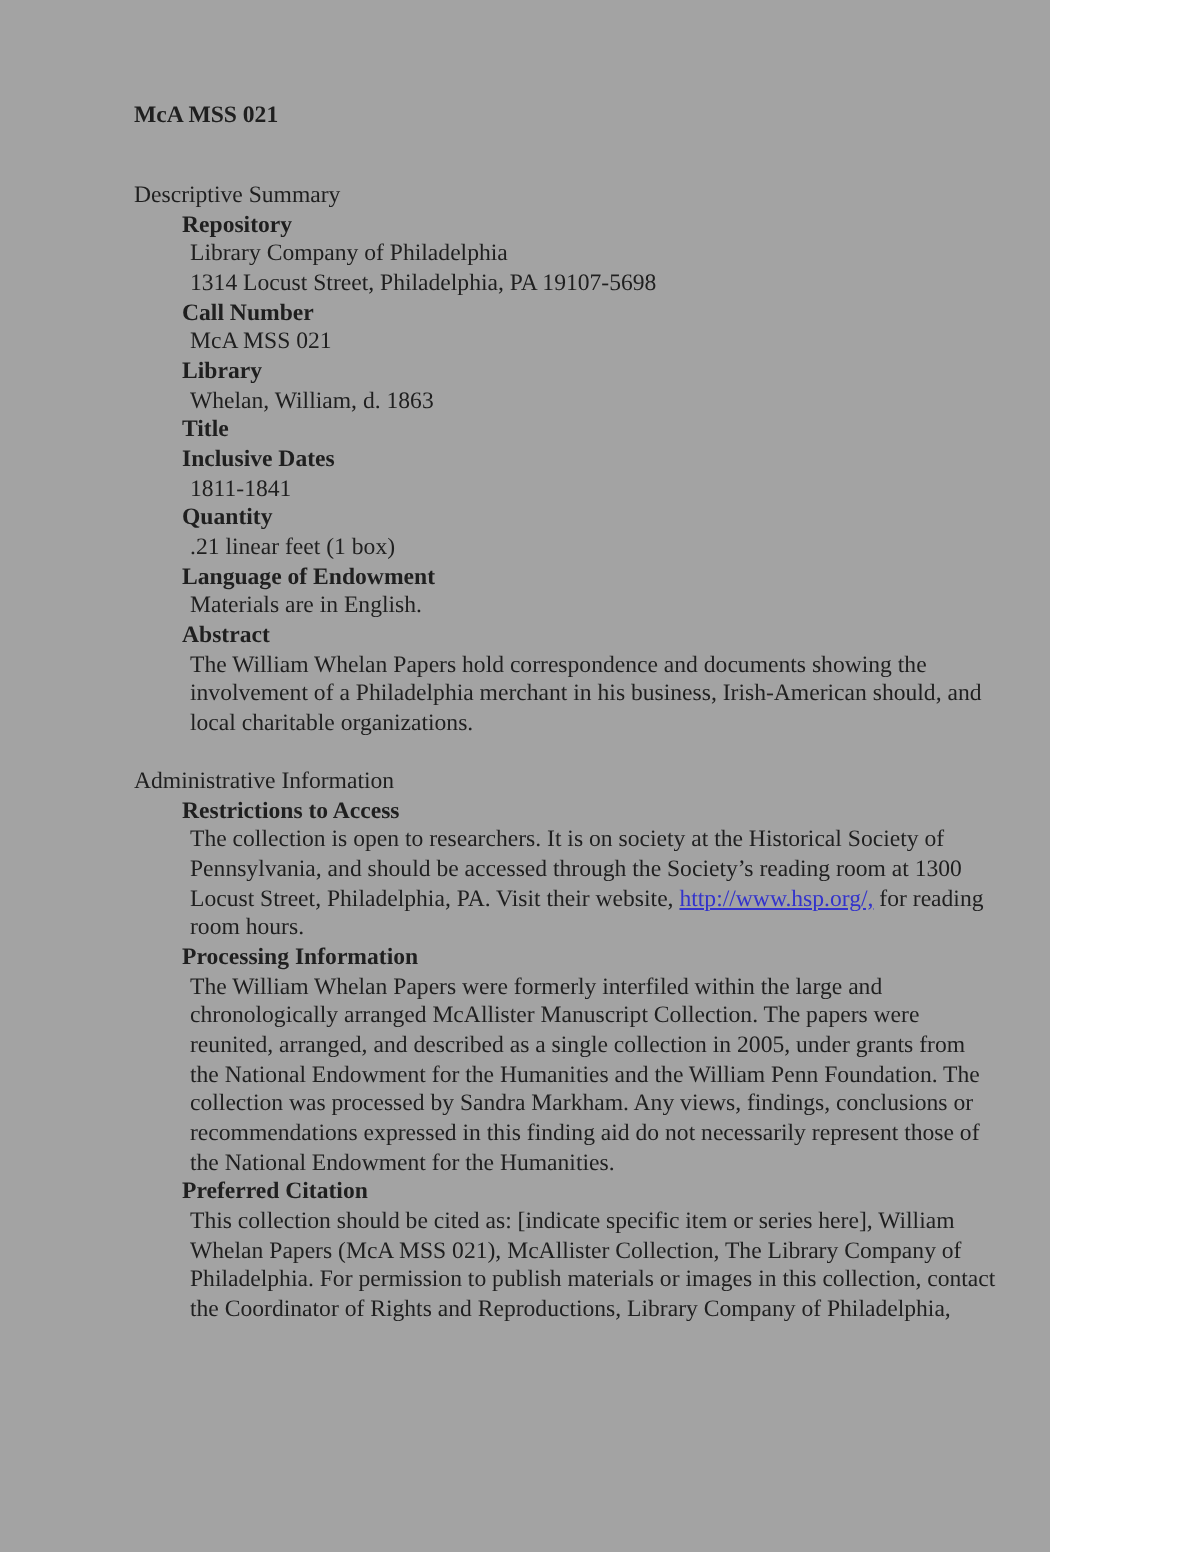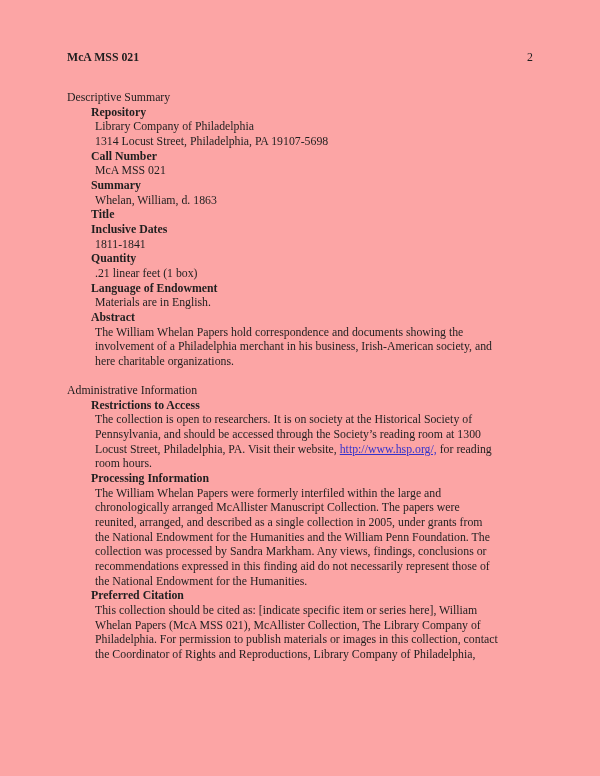--- a/index.html
+++ b/index.html
@@ -3,23 +3,23 @@
 <meta charset="utf-8">
 <title>Document</title>
 <style>
   html, body {
     margin: 0;
     padding: 0;
     background: #ffffff;
   }
   .page {
     position: relative;
-    width: 600px;
+    width: 525px;
     height: 776px;
-    background: #fca5a5;
+    background: #a3a3a3;
     overflow: hidden;
     font-family: "Liberation Serif", serif;
     font-size: 11.8px;
     line-height: 14.65px;
     color: #1f1f1f;
   }
   .header {
     position: absolute;
     top: 50px;
     left: 67px;
@@ -69,21 +69,21 @@
       </div>
 
       <div class="entry">
         <div class="entry-label">Call Number</div>
         <div class="entry-value">
             <div class="line">McA MSS 021</div>
           </div>
       </div>
 
       <div class="entry">
-        <div class="entry-label">Summary</div>
+        <div class="entry-label">Library</div>
         <div class="entry-value">
             <div class="line">Whelan, William, d. 1863</div>
           </div>
       </div>
 
       <div class="entry">
         <div class="entry-label">Title</div>
       </div>
 
       <div class="entry">
@@ -104,22 +104,22 @@
         <div class="entry-label">Language of Endowment</div>
         <div class="entry-value">
             <div class="line">Materials are in English.</div>
           </div>
       </div>
 
       <div class="entry">
         <div class="entry-label">Abstract</div>
         <div class="entry-value">
             <div class="line">The William Whelan Papers hold correspondence and documents showing the</div>
-            <div class="line">involvement of a Philadelphia merchant in his business, Irish-American society, and</div>
-            <div class="line">here charitable organizations.</div>
+            <div class="line">involvement of a Philadelphia merchant in his business, Irish-American should, and</div>
+            <div class="line">local charitable organizations.</div>
           </div>
       </div>
     </div>
 
     <div class="section">
       <div class="section-title">Administrative Information</div>
 
       <div class="entry">
         <div class="entry-label">Restrictions to Access</div>
         <div class="entry-value">

